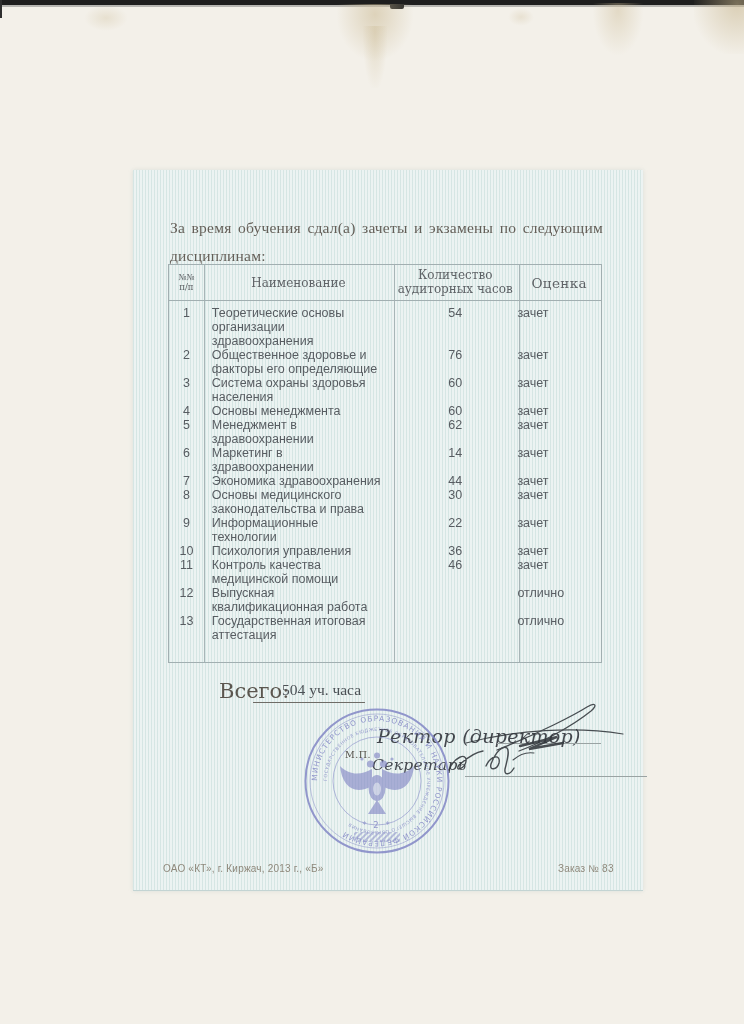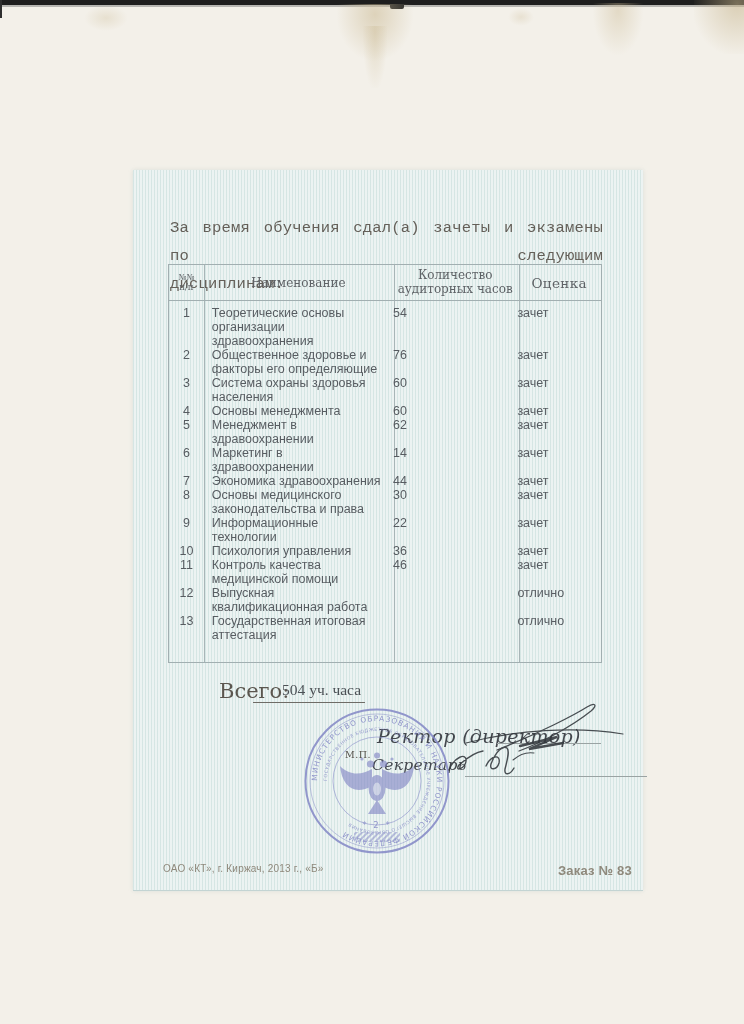--- a/index.html
+++ b/index.html
@@ -26,60 +26,60 @@
     position:absolute;left:133px;top:170px;width:510px;height:720px;
     background:#ecf3f2;
     background-image:repeating-linear-gradient(90deg,
       rgba(182,211,208,.42) 0px,rgba(182,211,208,.42) 1px,
       rgba(255,255,255,0) 1px,rgba(255,255,255,0) 3px);
     border-bottom:1px solid #c3d4d3;
     box-shadow:0 0 4px rgba(170,190,190,.35);
   }
   .cert *{position:absolute;}
 
-  .intro{left:37px;top:44px;width:433px;font-family:Liberation Mono, monospace;
+  .intro{left:37px;top:44px;width:433px;font-family:Liberation Serif, serif;
     font-size:15.5px;line-height:28px;color:#645f58;letter-spacing:.2px;}
   .intro .l1{position:static;display:block;text-align:justify;text-align-last:justify;}
   .intro .l2{position:static;display:block;}
 
   
   .tbl{left:35px;top:94px;width:434px;height:399px;border:1px solid #a2afb1;box-sizing:border-box;}
   .vline{top:0;bottom:0;width:1px;background:#a8b5b7;}
   .v1{left:35px;} .v2{left:225px;} .v3{left:350px;}
   .thead{left:0;top:0;width:100%;height:36px;border-bottom:1px solid #a2afb1;box-sizing:border-box;
     display:flex;font-family:"DejaVu Serif",serif;color:#5e6266;position:absolute;}
   .thead>div{position:static;display:flex;align-items:center;justify-content:center;text-align:center;}
   .h-num{width:35px;font-size:8.5px;line-height:9.5px;white-space:pre-line;}
   .h-name{width:190px;font-size:12px;}
   .h-hours{width:125px;font-size:12px;line-height:13.5px;white-space:pre-line;}
   .h-grade{width:84px;font-size:13.5px;letter-spacing:.4px;}
   .tbody{left:0;top:36px;width:100%;position:absolute;padding-top:5px;display:flex;flex-direction:column;}
   .trow{position:static;display:flex;align-items:flex-start;color:#575c61;font-size:12.5px;line-height:14px;}
   .c-num{position:static;width:35px;text-align:center;}
   .c-name{position:static;width:190px;box-sizing:border-box;padding-left:8px;white-space:pre-line;}
-  .c-hours{position:static;width:125px;}
+  .c-hours{position:static;width:125px;text-align:center;}
   .c-grade{position:static;width:84px;box-sizing:border-box;}
 
   
   .total-label{left:86px;top:509px;font-family:"DejaVu Serif",serif;font-size:21px;color:#5b564f;}
   .total-value{left:149px;top:511px;font-family:"Liberation Serif",serif;font-size:15.5px;color:#4c5156;}
   .total-line{left:120px;top:532px;width:112px;height:1px;background:#6f6c66;}
 
   
   .rector-label{left:244px;top:555px;font-family:"DejaVu Serif",serif;font-style:italic;
     font-size:19px;color:#43474d;letter-spacing:.3px;}
   .rector-line{left:364px;top:573px;width:104px;height:1px;background:#9aa3a3;}
   .mp-label{left:204px;top:579px;font-family:"DejaVu Serif",serif;font-size:9.5px;color:#55514a;letter-spacing:.5px;padding-left:8px;}
   .secretary-label{left:239px;top:586px;font-family:"DejaVu Serif",serif;font-style:italic;
     font-size:15.5px;color:#43474d;letter-spacing:.3px;}
   .secretary-line{left:332px;top:606px;width:182px;height:1px;background:#9aa3a3;}
 
   
   .foot-left{left:30px;top:693px;font-size:10px;color:#8f897c;letter-spacing:.2px;}
-  .foot-right{left:425px;top:693px;font-size:13px;color:#8f897c;letter-spacing:.2px;font-weight:bold;}
+  .foot-right{left:425px;top:693px;font-size:10px;color:#8f897c;letter-spacing:.2px;}
 
   
   .stamp-svg{left:171px;top:538px;width:146px;height:146px;opacity:.85;filter:blur(.35px);}
   .sig-svg{position:absolute;left:0;top:0;width:744px;height:1024px;pointer-events:none;}
 </style>
 </head>
 <body>
 
 <div class="band-top"></div>
 <div class="band-top-shadow"></div>

